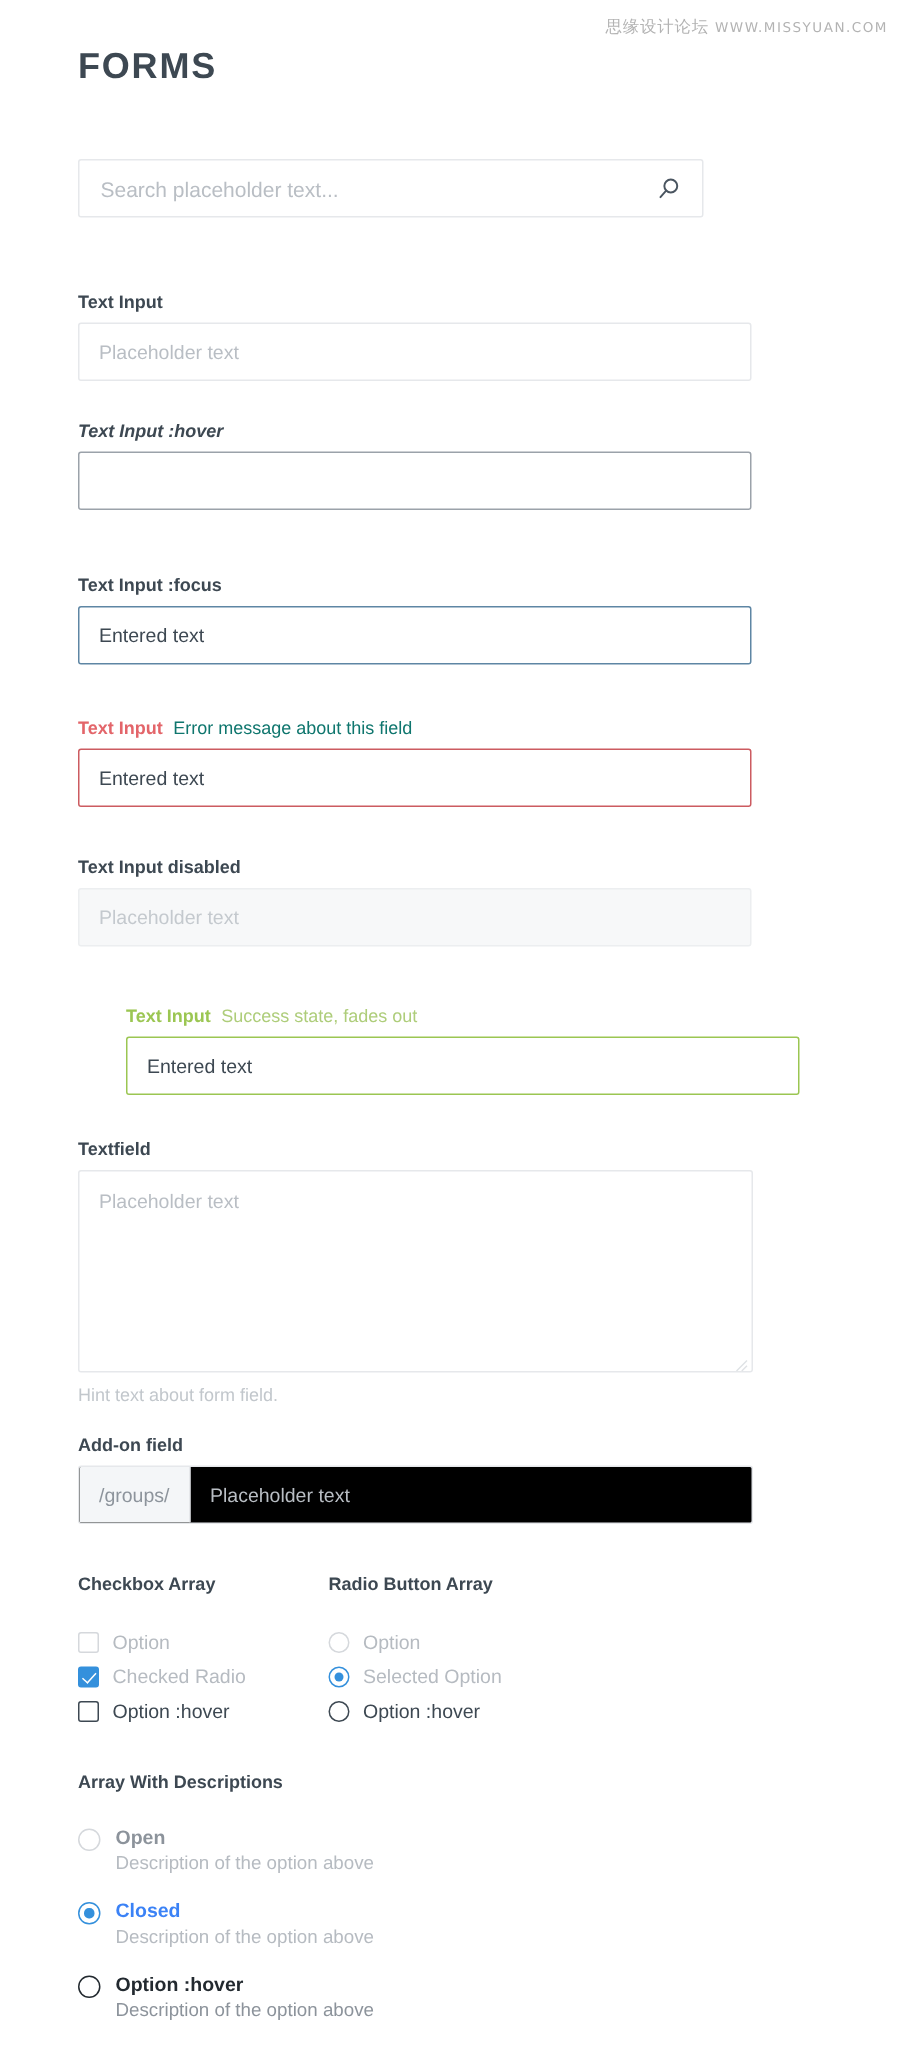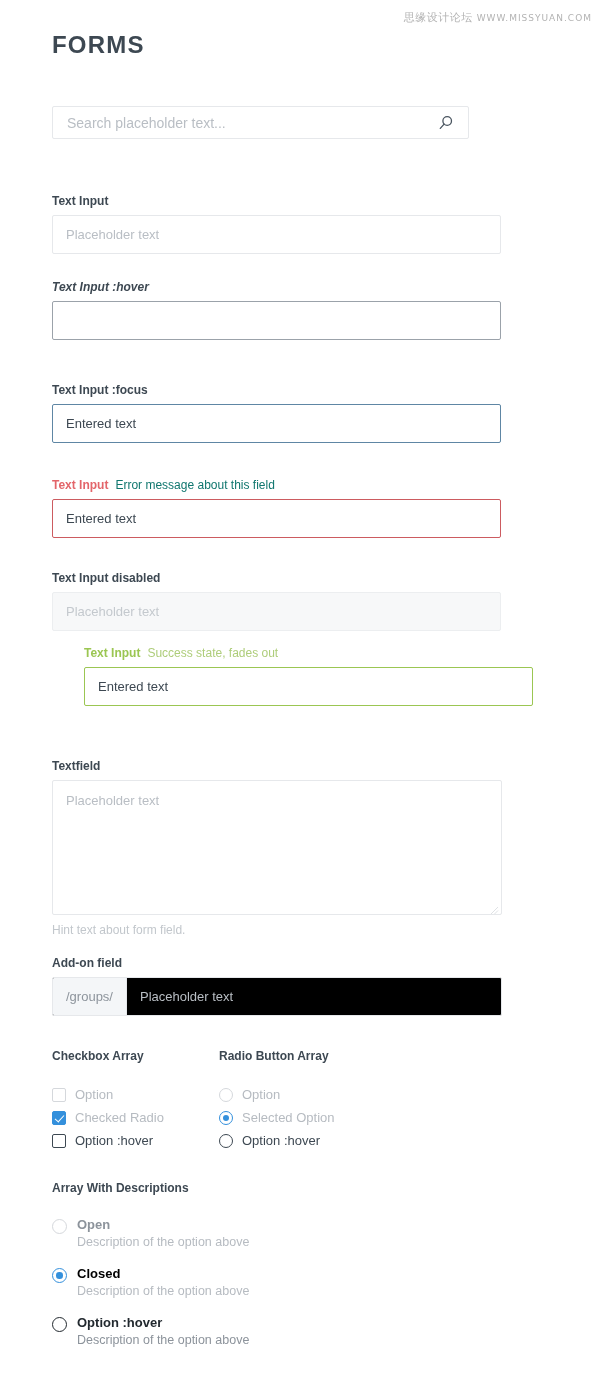--- a/index.html
+++ b/index.html
@@ -52,21 +52,21 @@
   .input.hover{ border-color:#9ba2aa; }
   .input.focus{ border-color:#5e86a4; }
   .input.error{ border-color:#cc5b60; }
   .input.success{ border-color:#9bc652; }
   .input.disabled{ background:#f7f8f9; border-color:#eceef0; }
   .input.disabled .ph{ color:#c4c9ce; }
 
   
   .search{
     position:absolute; left:52px; top:106px;
-    width:417px; height:33px;
+    width:417px; height:39px;
     border:1px solid #e6e8eb; background:#fff; border-radius:2px;
     display:flex; align-items:center; padding:0 14px;
   }
   .search .ph{ flex:1; font-size:14px; color:#b9bec4; }
   .search-icon{ width:16px; height:16px; display:block; }
 
   
   .textarea{
     width:450px; height:135px;
     border:1px solid #e6e8eb; background:#fff; border-radius:2px;
@@ -142,21 +142,21 @@
   .radio-lg.selected{ border-color:#3490dc; }
   .radio-lg.selected::after{
     content:""; position:absolute; left:3px; top:3px;
     width:6.5px; height:6.5px; border-radius:50%; background:#3490dc;
   }
   .desc-opt.hover .radio-lg{ border-color:#22292f; border-width:1.6px; }
   .desc-body{ margin-left:10px; }
   .desc-title{
     font-size:13px; font-weight:bold; color:#8c939b; line-height:15px;
   }
-  .desc-opt.selected .desc-title{ color:#000000; }
+  .desc-opt.selected .desc-title{ color:#3b82f6; }
   .desc-opt.hover .desc-title{ color:#22292f; }
   .desc-sub{
     font-size:12.5px; color:#b6bbc1; margin-top:3px; line-height:15px;
   }
   .desc-opt.hover .desc-sub{ color:#8c939b; }
 
   .two-col{ position:absolute; left:52px; display:flex; }
   .two-col .col{ width:167px; }
 </style>
 </head>
@@ -210,21 +210,21 @@
     </div>
   </div>
 
   <div class="field" style="top:571px;">
     <div class="label">Text Input disabled</div>
     <div class="input disabled">
       <span class="ph">Placeholder text</span>
     </div>
   </div>
 
-  <div class="field" style="top:646px;padding-left:32px;">
+  <div class="field" style="top:670px;padding-left:32px;">
     <div class="label ok">
       <span>Text Input</span><span class="msg">Success state, fades out</span>
     </div>
     <div class="input success">
       <span>Entered text</span>
     </div>
   </div>
 
   <div class="field" style="top:759px;">
     <div class="label">Textfield</div>

